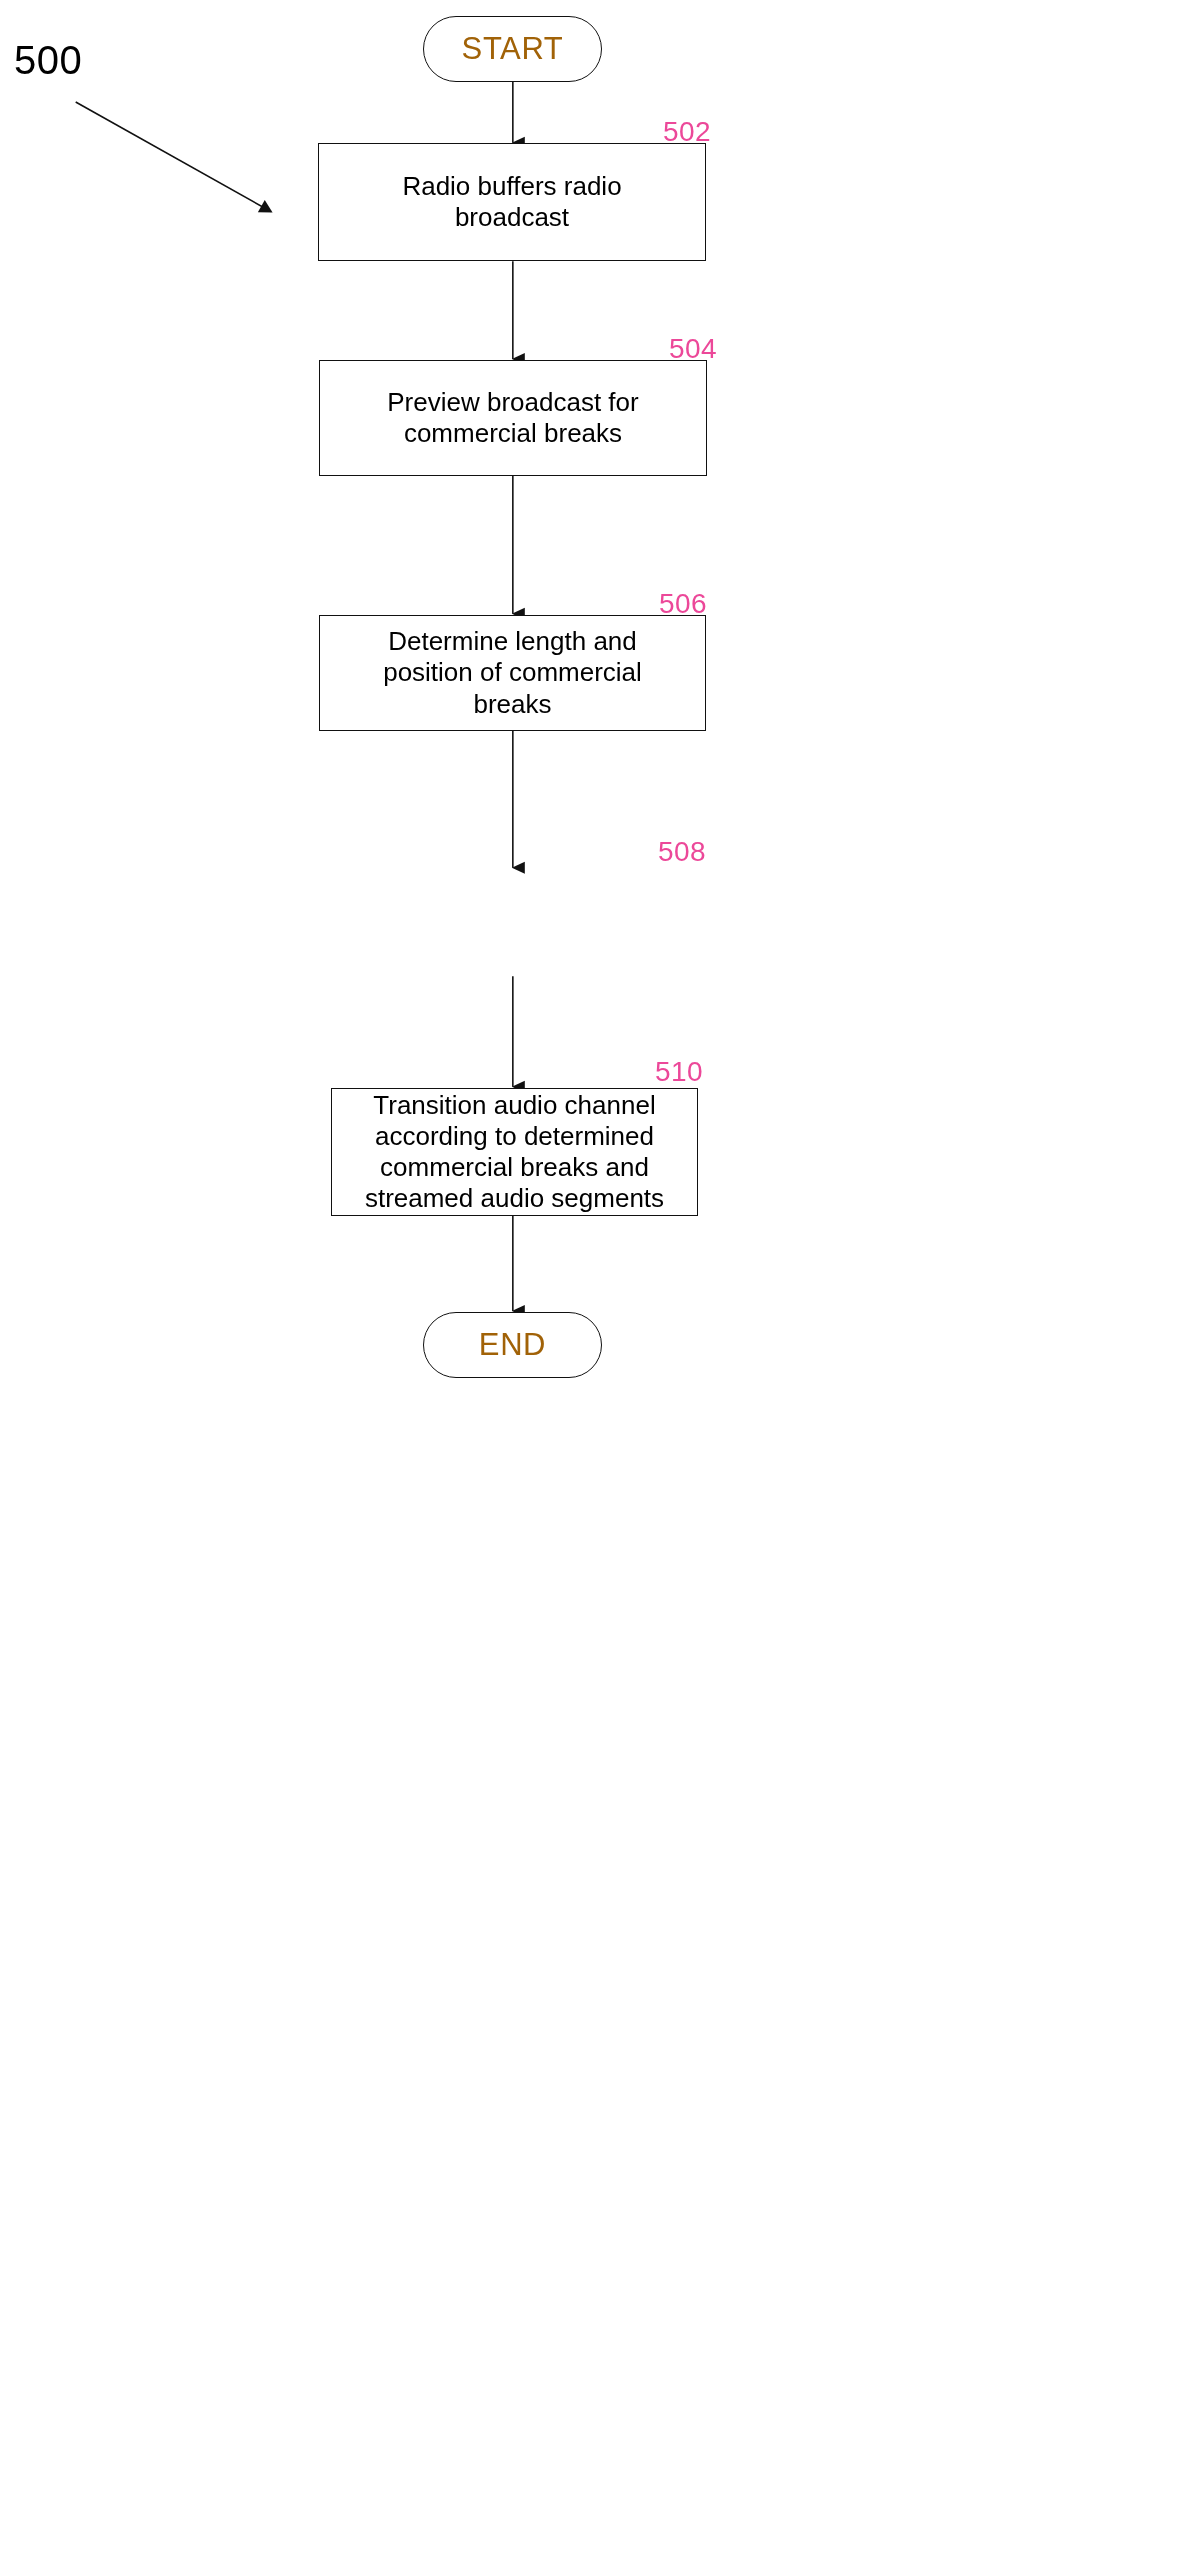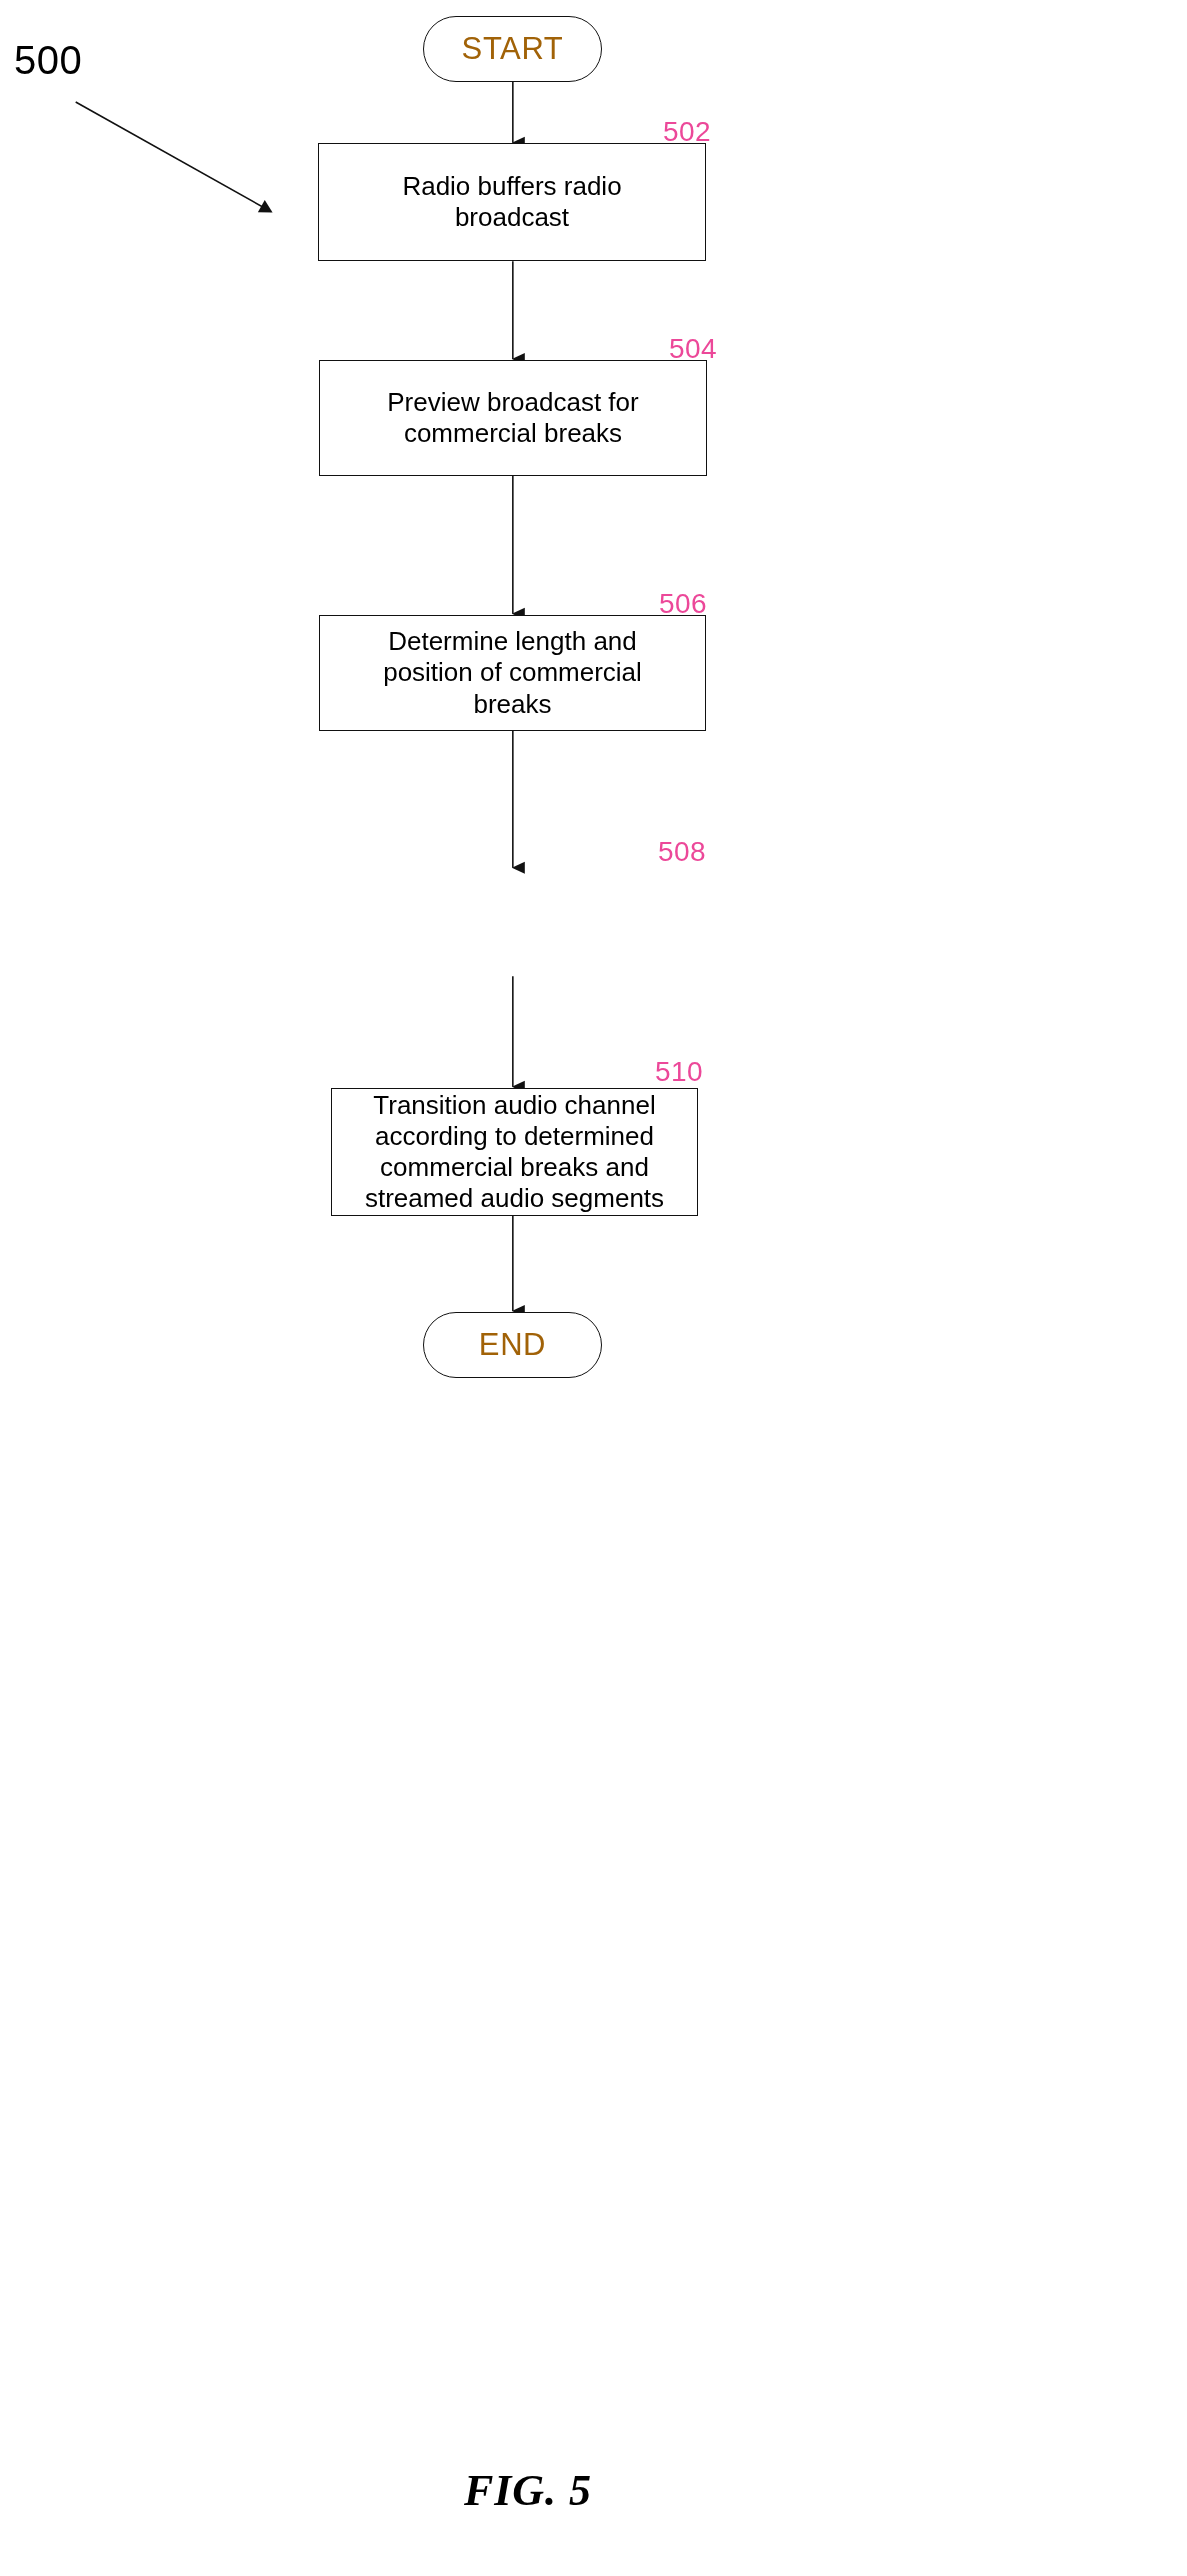--- a/index.html
+++ b/index.html
@@ -173,16 +173,15 @@
 
     <div class="ref-num ref-508">508</div>
 
     <div class="ref-num ref-510">510</div>
     <div class="proc proc-510">Transition audio channel according to determined commercial breaks and streamed audio segments</div>
 
     <div class="terminator node-end">END</div>
 
   </div>
 
-  <div class="fig-caption">FIG. 5</div>
 
 </div>
 
 
 </body></html>

